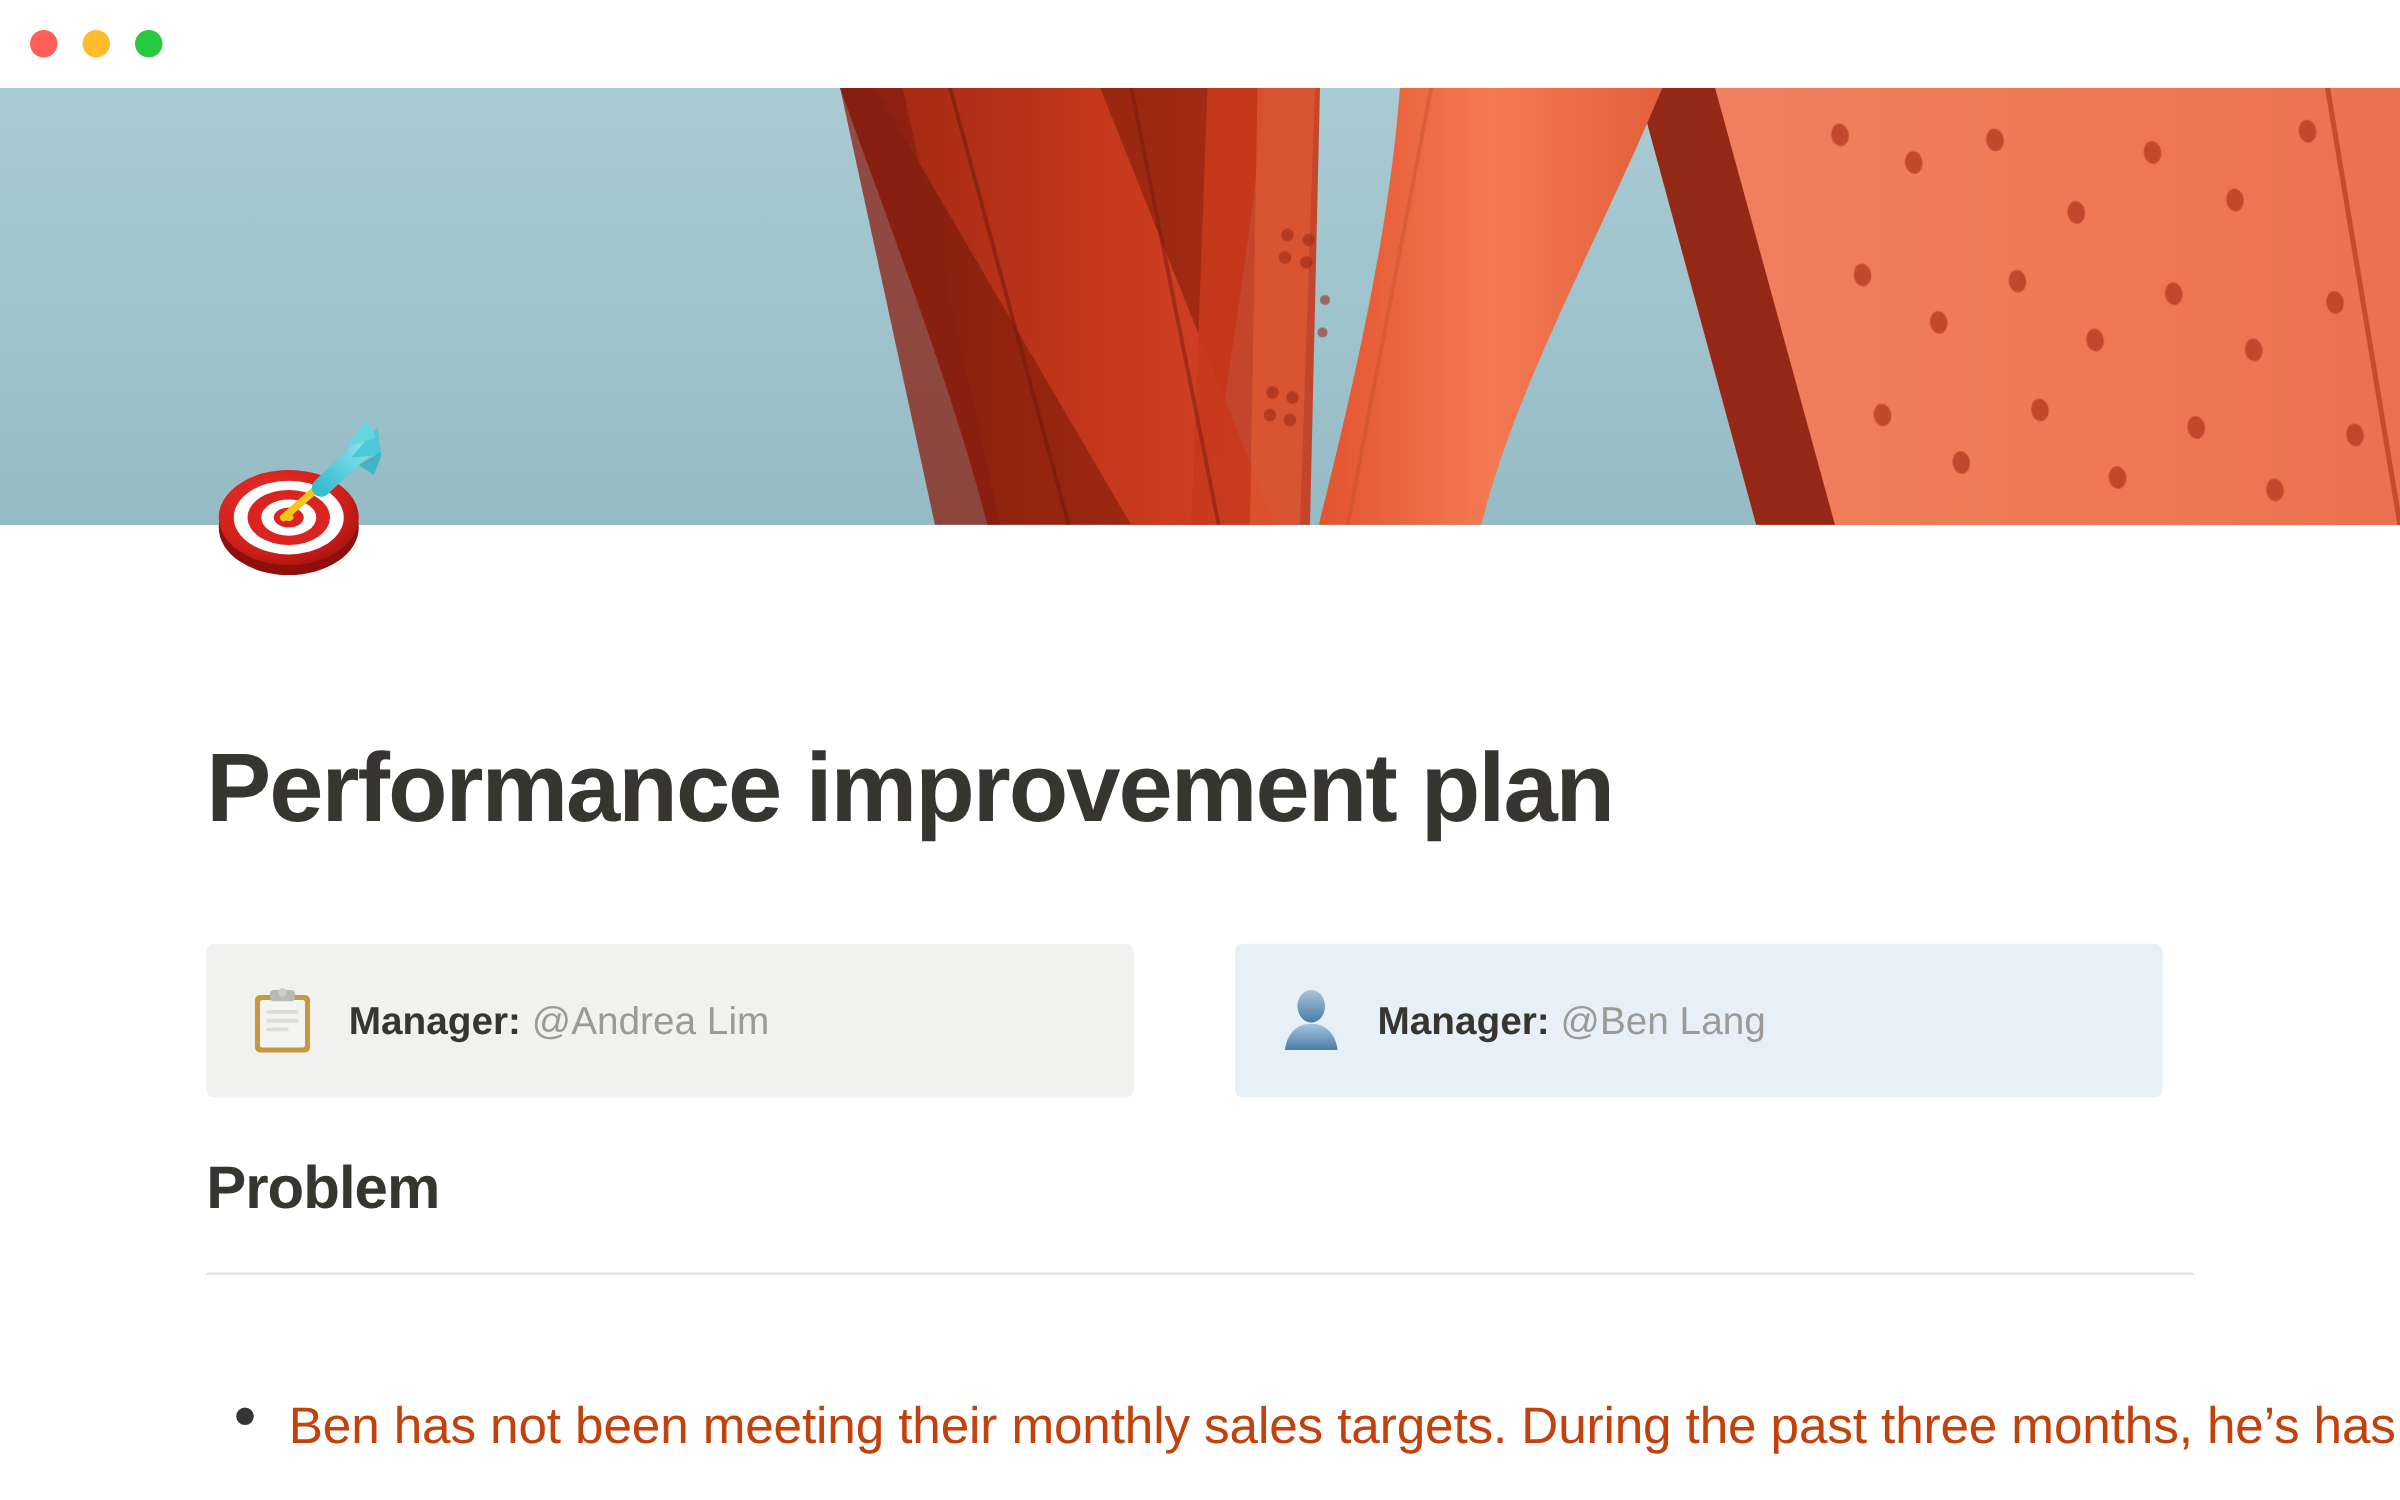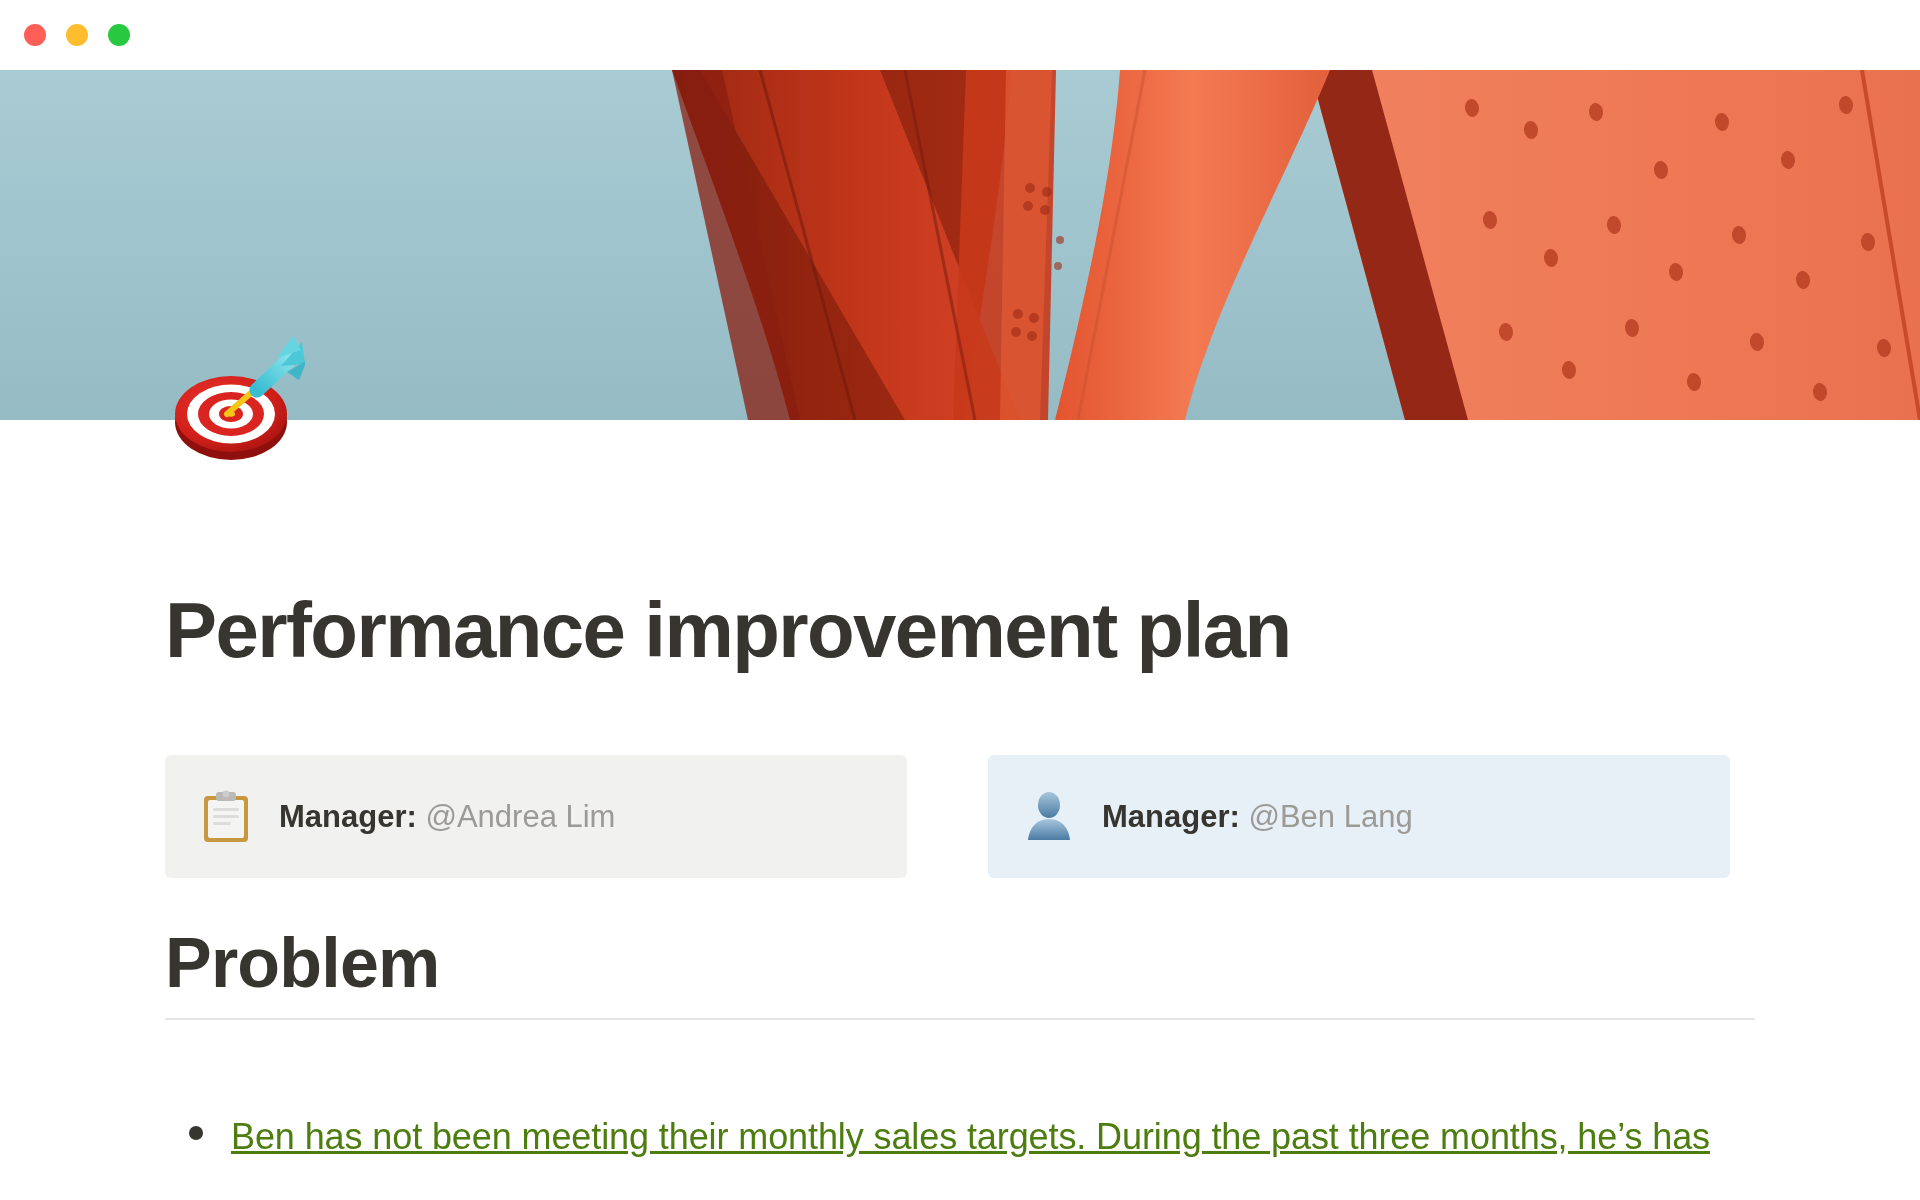--- a/index.html
+++ b/index.html
@@ -76,38 +76,38 @@
 
   .callout-text {
     font-size:31px; color:#37352f; line-height:1.35; white-space:nowrap;
   }
   .callout-text .lbl { font-weight:bold; color:#37352f; }
   .callout-text .val { font-weight:normal; color:#9b9a97; }
 
   
   .section-heading {
     position:absolute; top:505px; left:165px;
-    font-size:70px; font-weight:bold; letter-spacing:-0.8px;
+    font-size:48px; font-weight:bold; letter-spacing:-0.8px;
     color:#37352f; line-height:1.1;
   }
   .divider {
     position:absolute; top:598px; left:165px;
     width:1590px; height:2px; background:#e6e6e4;
   }
 
   
   .bullet-list { position:absolute; top:690px; left:165px; width:1600px; }
   .bullet-item { position:relative; display:flex; align-items:flex-start; }
   .bullet-dot {
     flex:0 0 auto; width:14px; height:14px; border-radius:50%;
     background:#37352f; margin:16px 28px 0 24px;
   }
   .bullet-text {
-    font-size:36px; line-height:1.5; color:#4d7c0f;
-    white-space:nowrap; letter-spacing:-0.1px;text-decoration:underline;
+    font-size:41px; line-height:1.5; color:#c2410c;
+    white-space:nowrap; letter-spacing:-0.1px;
   }
 </style>
 </head>
 <body>
 
 <div class="window">
 
   <div class="titlebar">
     <div class="traffic">
       <span class="dot dot-close"></span>

